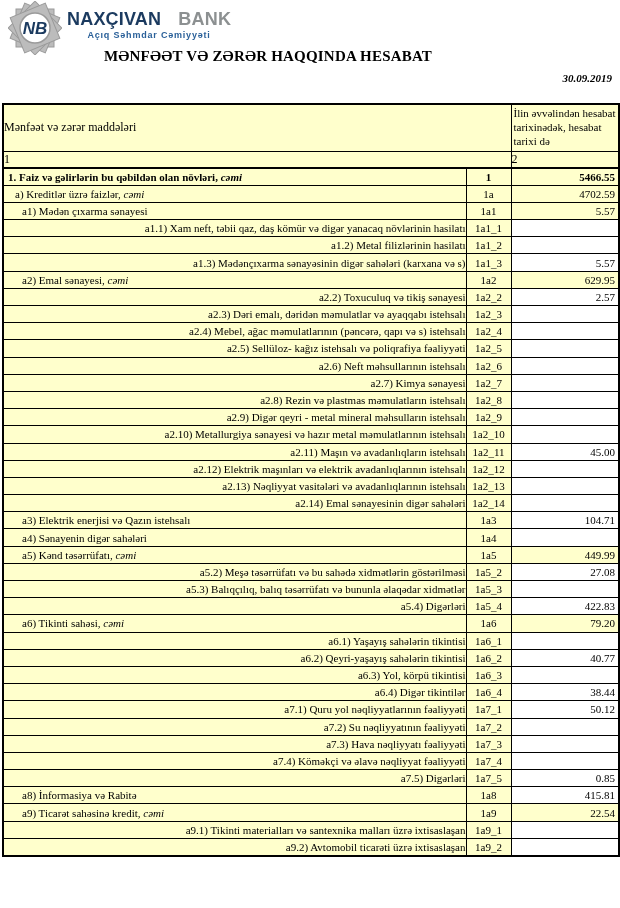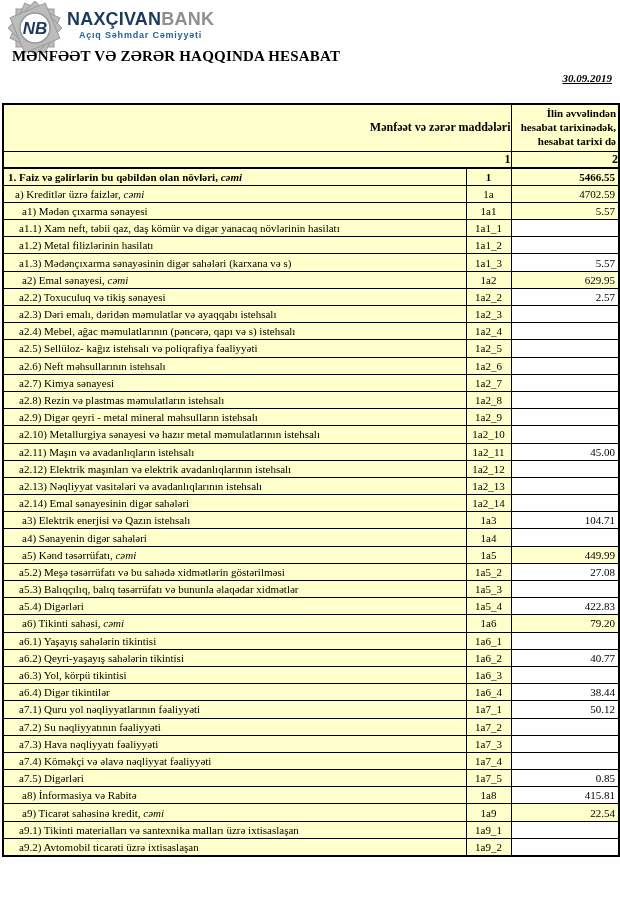--- a/index.html
+++ b/index.html
@@ -13,54 +13,54 @@
   html,body{margin:0;padding:0;}
   body{
     width:620px;height:908px;position:relative;overflow:hidden;
     background:#fff;color:#000;
     font-family:"Liberation Serif", serif;
   }
   .logo{position:absolute;left:8px;top:1px;}
   .brand{position:absolute;left:67px;top:10px;}
   .brand-line1{font-family:"Liberation Sans", sans-serif;font-weight:bold;font-size:18px;line-height:1;letter-spacing:0.2px;}
   .brand-navy{color:var(--navy);}
-  .brand-gray{color:var(--gray);}
+  .brand-gray{color:var(--gray);margin-left:17px;}
   .brand-sub{
     font-family:"Liberation Sans", sans-serif;font-weight:bold;font-size:9px;
     color:var(--blue);text-align:center;letter-spacing:0.8px;margin-top:2px;
   }
   .title{
-    position:absolute;top:48px;left:12px;width:536px;
+    position:absolute;top:48px;left:0;width:536px;text-align:center;
     font-weight:bold;font-size:15px;letter-spacing:0.2px;
   }
-  .report-date{position:absolute;top:72px;right:8px;font-size:11px;font-weight:bold;font-style:italic;text-decoration:underline;}
+  .report-date{position:absolute;top:72px;right:8px;font-size:11px;font-weight:bold;font-style:italic;}
   .unit-note{position:absolute;top:104px;right:6px;font-size:11px;font-style:italic;}
 
   table.report{
     position:absolute;left:2px;top:103px;width:616px;
     border-collapse:collapse;table-layout:fixed;
     border:2px solid #000;
   }
   th,td{
     border:1px solid #000;background:var(--cell-yellow);
     font-size:11px;padding:0;overflow:hidden;white-space:nowrap;
     vertical-align:middle;
   }
   thead tr.main-hdr{height:47px;}
-  thead th{font-weight:bold;text-align:right;}
+  thead th{font-weight:normal;text-align:left;}
   th.items-hdr{font-size:12px;}
   th.value-hdr{font-size:11px;white-space:normal;line-height:1.25;padding:1px 2px;}
   thead tr.num-hdr{height:17px;}
   thead tr.num-hdr th{font-size:12px;border-bottom:2px solid #000;}
   tbody tr{height:17.2px;}
   td.cell-name{text-align:left;}
   td.cell-name.lvl0{padding-left:4px;margin-left:42px;}
   td.cell-name.lvl1{padding-left:11px;}
   td.cell-name.lvl2{padding-left:18px;}
-  td.cell-name.lvl3{padding-left:15px;}
+  td.cell-name.lvl3{padding-left:15px;text-align:right;}
   td.cell-code{text-align:center;}
   td.cell-value{text-align:right;padding-right:3px;background:#fff;}
   td.cell-value.sum{background:var(--cell-yellow);}
   tr.bold td{font-weight:bold;}
   .seal-mono{
     font-family:"Liberation Sans", sans-serif;font-weight:bold;font-style:italic;
   }
 </style>
 </head>
 <body>

